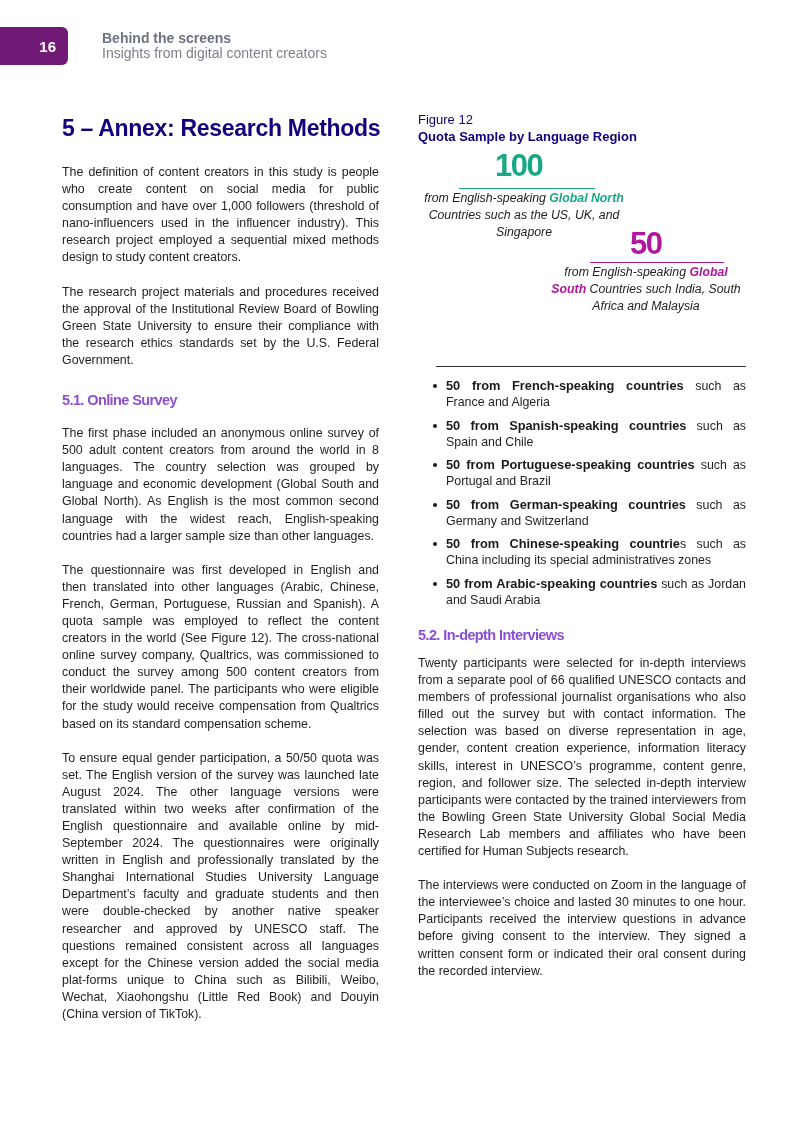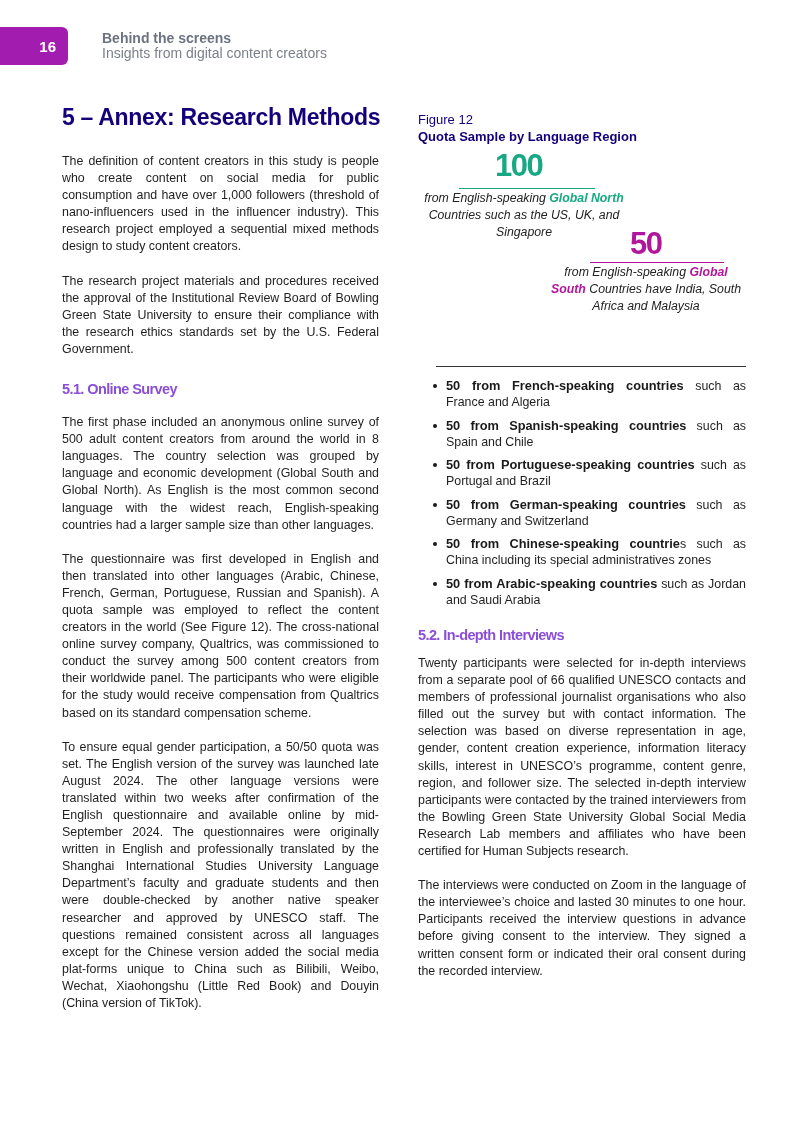--- a/index.html
+++ b/index.html
@@ -4,30 +4,30 @@
 <style>
   html, body { margin: 0; padding: 0; }
   body {
     width: 793px; height: 1122px; position: relative; overflow: hidden;
     background: #ffffff;
     font-family: "Liberation Sans", "DejaVu Sans", sans-serif;
     color: #1a1a1a;
   }
   .page-badge {
     position: absolute; left: 0; top: 27px; width: 68px; height: 38px;
-    background: #a21caf; border-radius: 0 6px 6px 0;
+    background: #701a75; border-radius: 0 6px 6px 0;
     color: #fff; font-weight: bold; font-size: 15px;
     display: flex; align-items: center; justify-content: flex-end; padding-right: 12px;
     box-sizing: border-box;
   }
   .running-head { position: absolute; left: 102px; top: 31px; line-height: 15px; }
   .running-head .t1 { font-size: 14px; font-weight: bold; color: #6b7280; }
   .running-head .t2 { font-size: 14px; color: #7b8089; }
 
-  .col-left { position: absolute; left: 62px; top: 104px; width: 317px; }
+  .col-left { position: absolute; left: 62px; top: 115px; width: 317px; }
   .col-right { position: absolute; left: 418px; top: 104px; width: 328px; margin-top: 8px; }
 
   h1.section-title {
     margin: 0 0 22px 0; font-size: 23px; font-weight: bold; color: #13007a;
     letter-spacing: -0.3px; white-space: nowrap;
   }
   p.body {
     margin: 0; font-size: 12.4px; line-height: 17.1px; text-align: justify;
     color: #1f1f1f;
   }
@@ -100,21 +100,21 @@
   <div class="fig-title">Quota Sample by Language Region</div>
   <div class="fig-area">
     <div class="big-num num-100">100</div>
     <div class="rule-100"></div>
     <div class="desc desc-100">
       <span>from English-speaking </span><span class="hl-green">Global North</span><span> Countries such as the US, UK, and Singapore</span>
     </div>
     <div class="big-num num-50">50</div>
     <div class="rule-50"></div>
     <div class="desc desc-50">
-      <span>from English-speaking </span><span class="hl-magenta">Global South</span><span> Countries have India, South Africa and Malaysia</span>
+      <span>from English-speaking </span><span class="hl-magenta">Global South</span><span> Countries such India, South Africa and Malaysia</span>
     </div>
     <div class="fig-divider"></div>
   </div>
 
   <ul class="quota">
     <li><b>50 from French-speaking countries</b><span> such as France and Algeria</span></li>
     <li><b>50 from Spanish-speaking countries</b><span> such as Spain and Chile</span></li>
     <li><b>50 from Portuguese-speaking countries</b><span> such as Portugal and Brazil</span></li>
     <li><b>50 from German-speaking countries</b><span> such as Germany and Switzerland</span></li>
     <li><b>50 from Chinese-speaking countrie</b><span>s such as China including its special administratives zones</span></li>

